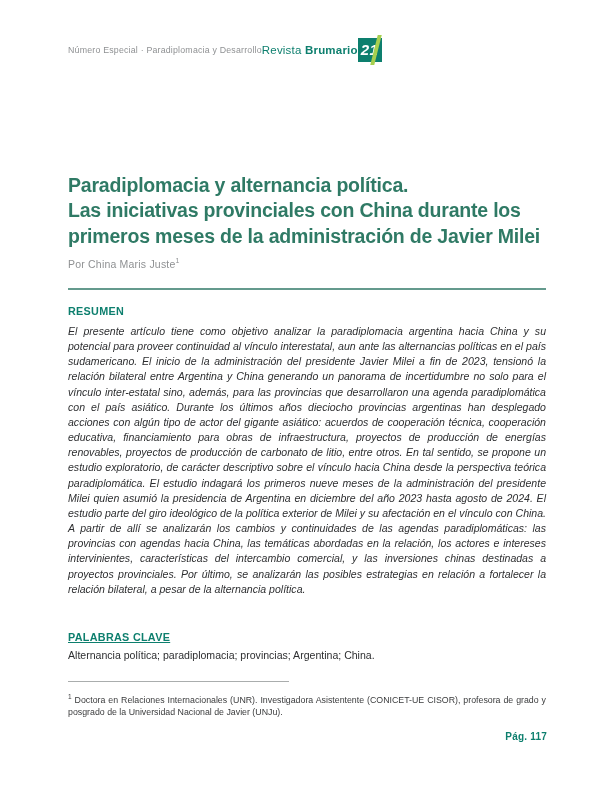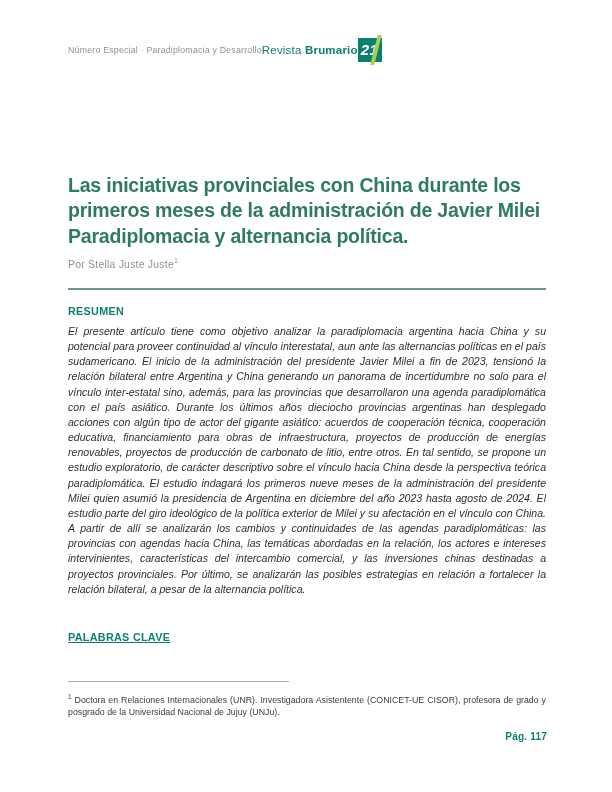--- a/index.html
+++ b/index.html
@@ -93,31 +93,32 @@
     <div class="brand">
       <span class="brand-name"><span>Revista</span> <span class="bold">Brumario</span></span>
       <span class="logo">
         <span class="logo-text">21</span>
         <span class="logo-slash"></span>
       </span>
     </div>
   </header>
 
   <h1 class="title">
+    <span class="t-line">Paradiplomacia y alternancia política.</span>
     <span class="t-line">Las iniciativas provinciales con China durante los primeros meses de la administración de Javier Milei</span>
-    <span class="t-line">Paradiplomacia y alternancia política.</span>
   </h1>
 
-  <p class="author"><span>Por Stella Juste Juste</span><sup>1</sup></p>
+  <p class="author"><span>Por China Maris Juste</span><sup>1</sup></p>
 
   <div class="rule-teal"></div>
 
   <h2 class="sec-heading abstract-heading">RESUMEN</h2>
   <p class="abstract">El presente artículo tiene como objetivo analizar la paradiplomacia argentina hacia China y su potencial para proveer continuidad al vínculo interestatal, aun ante las alternancias políticas en el país sudamericano. El inicio de la administración del presidente Javier Milei a fin de 2023, tensionó la relación bilateral entre Argentina y China generando un panorama de incertidumbre no solo para el vínculo inter-estatal sino, además, para las provincias que desarrollaron una agenda paradiplomática con el país asiático. Durante los últimos años dieciocho provincias argentinas han desplegado acciones con algún tipo de actor del gigante asiático: acuerdos de cooperación técnica, cooperación educativa, financiamiento para obras de infraestructura, proyectos de producción de energías renovables, proyectos de producción de carbonato de litio, entre otros. En tal sentido, se propone un estudio exploratorio, de carácter descriptivo sobre el vínculo hacia China desde la perspectiva teórica paradiplomática. El estudio indagará los primeros nueve meses de la administración del presidente Milei quien asumió la presidencia de Argentina en diciembre del año 2023 hasta agosto de 2024. El estudio parte del giro ideológico de la política exterior de Milei y su afectación en el vínculo con China. A partir de allí se analizarán los cambios y continuidades de las agendas paradiplomáticas: las provincias con agendas hacia China, las temáticas abordadas en la relación, los actores e intereses intervinientes, características del intercambio comercial, y las inversiones chinas destinadas a proyectos provinciales. Por último, se analizarán las posibles estrategias en relación a fortalecer la relación bilateral, a pesar de la alternancia política.</p>
 
   <h2 class="sec-heading keywords-heading">PALABRAS CLAVE</h2>
+  <p class="keywords">Alternancia política; paradiplomacia; provincias; Argentina; China.</p>
 
   <div class="footnote-rule"></div>
-  <p class="footnote"><sup>1</sup><span> Doctora en Relaciones Internacionales (UNR). Investigadora Asistentente (CONICET-UE CISOR), profesora de grado y posgrado de la Universidad Nacional de Jujuy (UNJu).</span></p>
+  <p class="footnote"><sup>1</sup><span> Doctora en Relaciones Internacionales (UNR). Investigadora Asistentente (CONICET-UE CISOR), profesora de grado y posgrado de la Universidad Nacional de Javier (UNJu).</span></p>
 
   <div class="footer"><span>Pág. 117</span></div>
 
 </div>
 
 </body></html>

